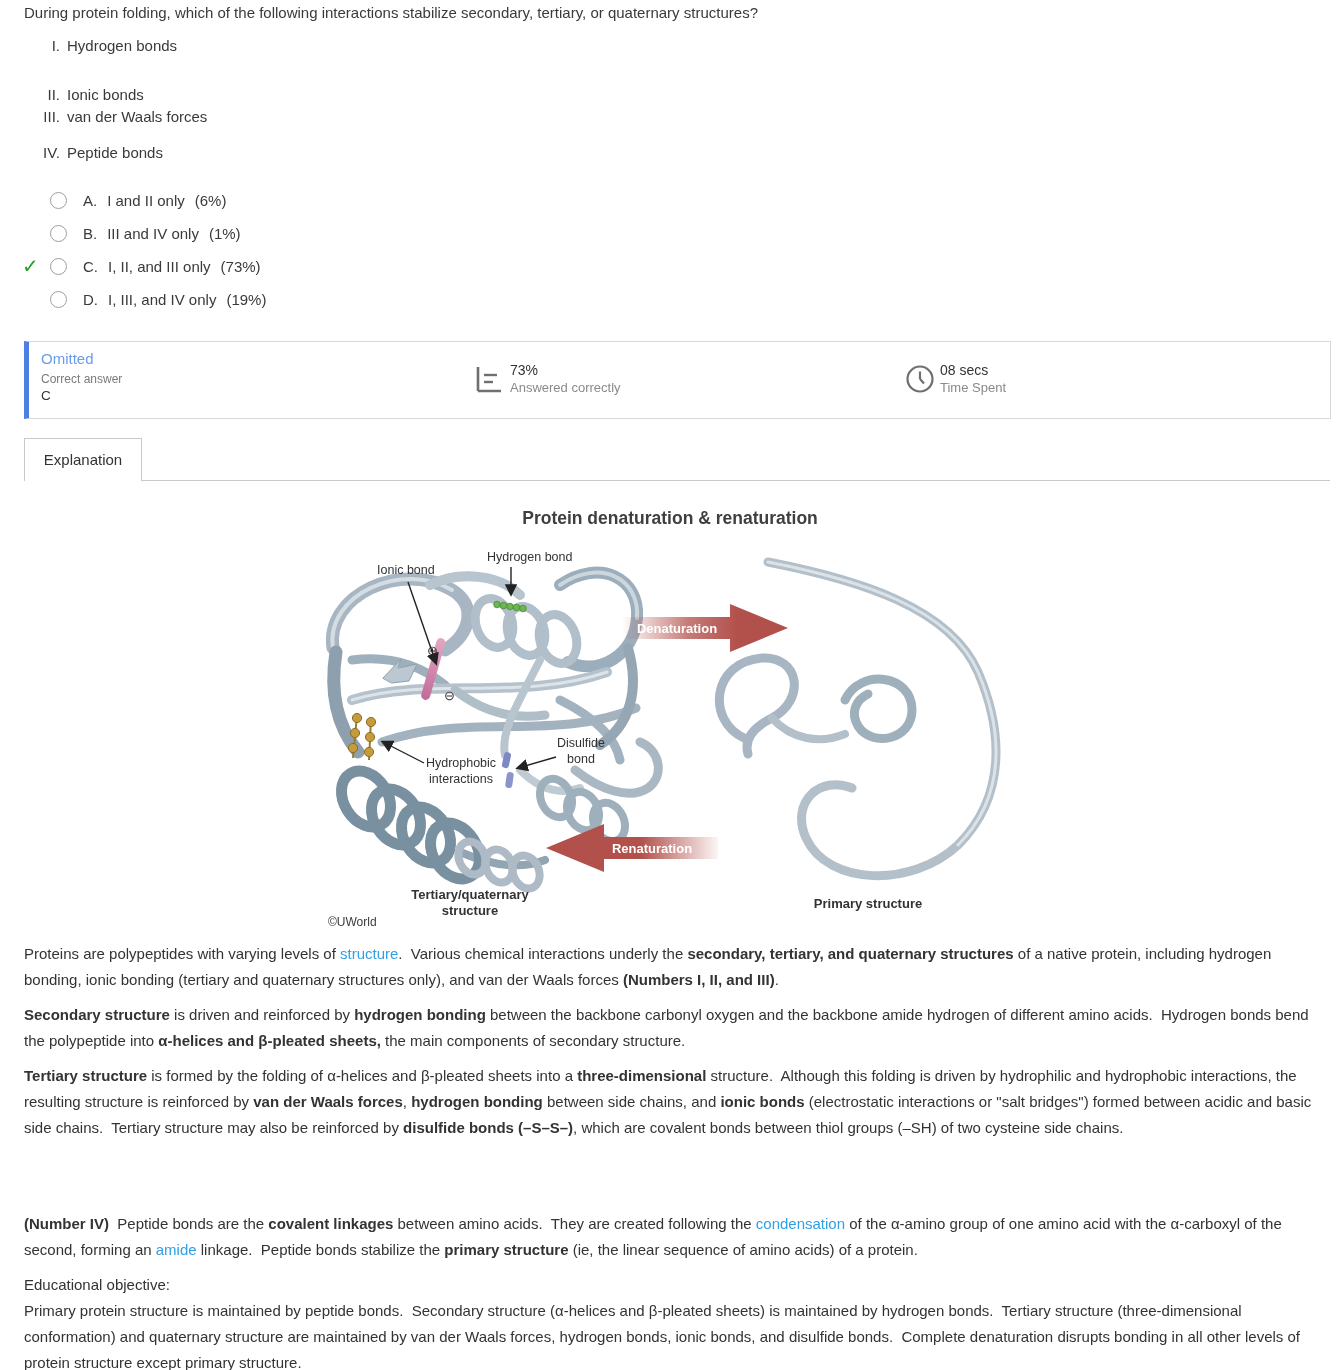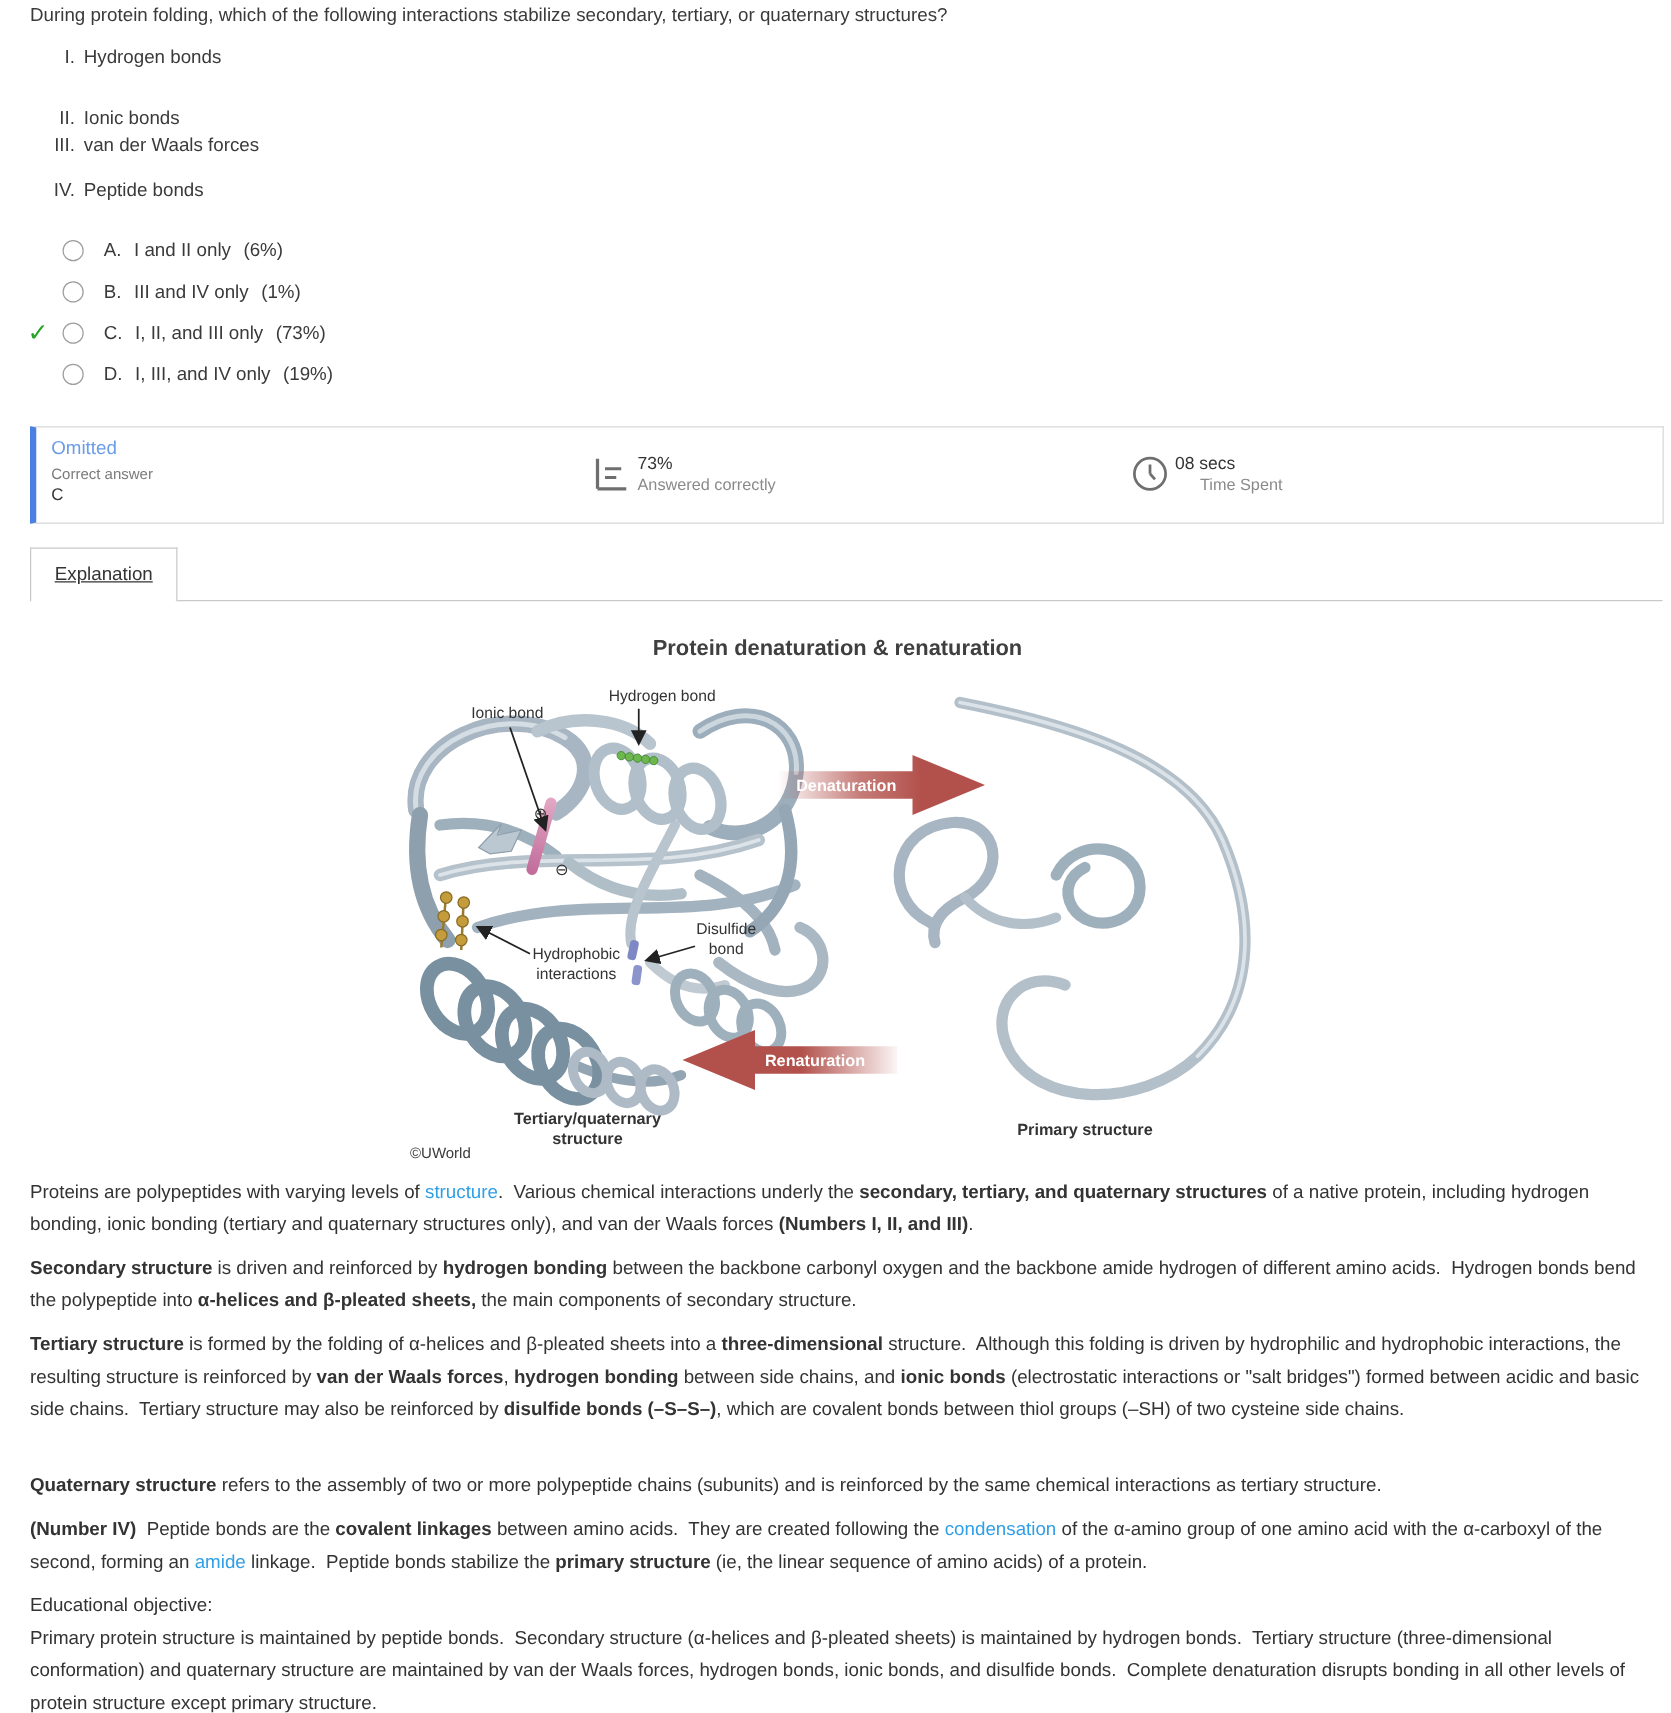--- a/index.html
+++ b/index.html
@@ -23,21 +23,21 @@
   .card{left:24px;top:341px;width:1301px;height:76px;background:#fff;
         border:1px solid #d8d8d8;border-left:5px solid #4b80e2;}
   .card .s1{position:absolute;left:12px;top:8px;font-size:15px;color:#6b9ce8;}
   .card .s2{position:absolute;left:12px;top:30px;font-size:12px;color:#7a7a7a;}
   .card .s3{position:absolute;left:12px;top:46px;font-size:13.5px;color:#333;}
   .card .v{font-size:14px;color:#333;}
   .card .cap{font-size:13px;color:#8a8a8a;}
   
   .tab{left:24px;top:438px;width:116px;height:42px;border:1px solid #c9c9c9;
        border-bottom:none;background:#fff;text-align:center;line-height:42px;
-       font-size:15px;color:#333;z-index:2;text-decoration:underline;}
+       font-size:15px;color:#333;z-index:2;}
   .tabline{left:140px;top:480px;width:1190px;height:0;border-top:1px solid #c9c9c9;}
   
   .figtitle{left:400px;top:508px;width:540px;text-align:center;font-size:17.5px;
             font-weight:bold;color:#3f3f3f;}
   
   .para{left:24px;width:1302px;font-size:15px;line-height:26px;color:#333;
         white-space:pre-wrap;}
   .para .b{font-weight:bold;text-align:right;}
   .para .link{color:#2f9fe6;}
   .eduhead{font-weight:normal;}
@@ -107,21 +107,21 @@
       <path d="M11 18 H20" fill="none" stroke="#6f6f6f" stroke-width="2.4"></path>
     </svg>
     <div class="abs v" style="left:481px;top:20px;">73%</div>
     <div class="abs cap" style="left:481px;top:38px;">Answered correctly</div>
 
     <svg class="abs" style="left:876px;top:21px;" width="32" height="32" viewBox="0 0 32 32">
       <circle cx="15" cy="16" r="12.5" fill="none" stroke="#6f6f6f" stroke-width="2.2"></circle>
       <path d="M15 16 L15 8.5 M15 16 L19 20.5" fill="none" stroke="#6f6f6f" stroke-width="2.2"></path>
     </svg>
     <div class="abs v" style="left:911px;top:20px;">08 secs</div>
-    <div class="abs cap" style="left:911px;top:38px;margin-left:20px;">Time Spent</div>
+    <div class="abs cap" style="left:911px;top:38px;">Time Spent</div>
   </div>
 
   <div class="abs tab">Explanation</div>
   <div class="abs tabline"></div>
 
   <div class="abs figtitle">Protein denaturation &amp; renaturation</div>
 
   <svg class="abs" style="left:310px;top:540px;" width="730" height="395" viewBox="310 540 730 395">
     <defs>
       <linearGradient id="gradDenat" x1="0" y1="0" x2="1" y2="0">
@@ -244,18 +244,17 @@
 
     <text x="470" y="899" font-size="13" font-weight="bold" fill="#333" text-anchor="middle">Tertiary/quaternary</text>
     <text x="470" y="915" font-size="13" font-weight="bold" fill="#333" text-anchor="middle">structure</text>
     <text x="868" y="908" font-size="13" font-weight="bold" fill="#333" text-anchor="middle">Primary structure</text>
     <text x="328" y="926" font-size="12" fill="#3a3a3a">©UWorld</text>
   </svg>
 
   <div class="abs para" style="top:941px;"><span>Proteins are polypeptides with varying levels of </span><span class="link">structure</span><span>.  Various chemical interactions underly the </span><span class="b">secondary, tertiary, and quaternary structures</span><span> of a native protein, including hydrogen bonding, ionic bonding (tertiary and quaternary structures only), and van der Waals forces </span><span class="b">(Numbers I, II, and III)</span><span>.</span></div>
   <div class="abs para" style="top:1002px;"><span class="b">Secondary structure</span><span> is driven and reinforced by </span><span class="b">hydrogen bonding</span><span> between the backbone carbonyl oxygen and the backbone amide hydrogen of different amino acids.  Hydrogen bonds bend the polypeptide into </span><span class="b">α-helices and β-pleated sheets,</span><span> the main components of secondary structure.</span></div>
   <div class="abs para" style="top:1063px;"><span class="b">Tertiary structure</span><span> is formed by the folding of α-helices and β-pleated sheets into a </span><span class="b">three-dimensional</span><span> structure.  Although this folding is driven by hydrophilic and hydrophobic interactions, the resulting structure is reinforced by </span><span class="b">van der Waals forces</span><span>, </span><span class="b">hydrogen bonding</span><span> between side chains, and </span><span class="b">ionic bonds</span><span> (electrostatic interactions or "salt bridges") formed between acidic and basic side chains.  Tertiary structure may also be reinforced by </span><span class="b">disulfide bonds (–S–S–)</span><span>, which are covalent bonds between thiol groups (–SH) of two cysteine side chains.</span></div>
-  <div class="abs para" style="top:1176px;"><span class="b">Quaternary structure</span><span> refers to the assembly of two or more polypeptide chains (subunits) and is reinforced by the same chemical interactions as tertiary structure.</span></div>
   <div class="abs para" style="top:1211px;"><span class="b">(Number IV)</span><span>  Peptide bonds are the </span><span class="b">covalent linkages</span><span> between amino acids.  They are created following the </span><span class="link">condensation</span><span> of the α-amino group of one amino acid with the α-carboxyl of the second, forming an </span><span class="link">amide</span><span> linkage.  Peptide bonds stabilize the </span><span class="b">primary structure</span><span> (ie, the linear sequence of amino acids) of a protein.</span></div>
   <div class="abs para eduhead" style="top:1272px;">Educational objective:</div>
   <div class="abs para" style="top:1298px;"><span>Primary protein structure is maintained by peptide bonds.  Secondary structure (α-helices and β-pleated sheets) is maintained by hydrogen bonds.  Tertiary structure (three-dimensional conformation) and quaternary structure are maintained by van der Waals forces, hydrogen bonds, ionic bonds, and disulfide bonds.  Complete denaturation disrupts bonding in all other levels of protein structure except primary structure.</span></div>
 
 </div>
 
 </body></html>

